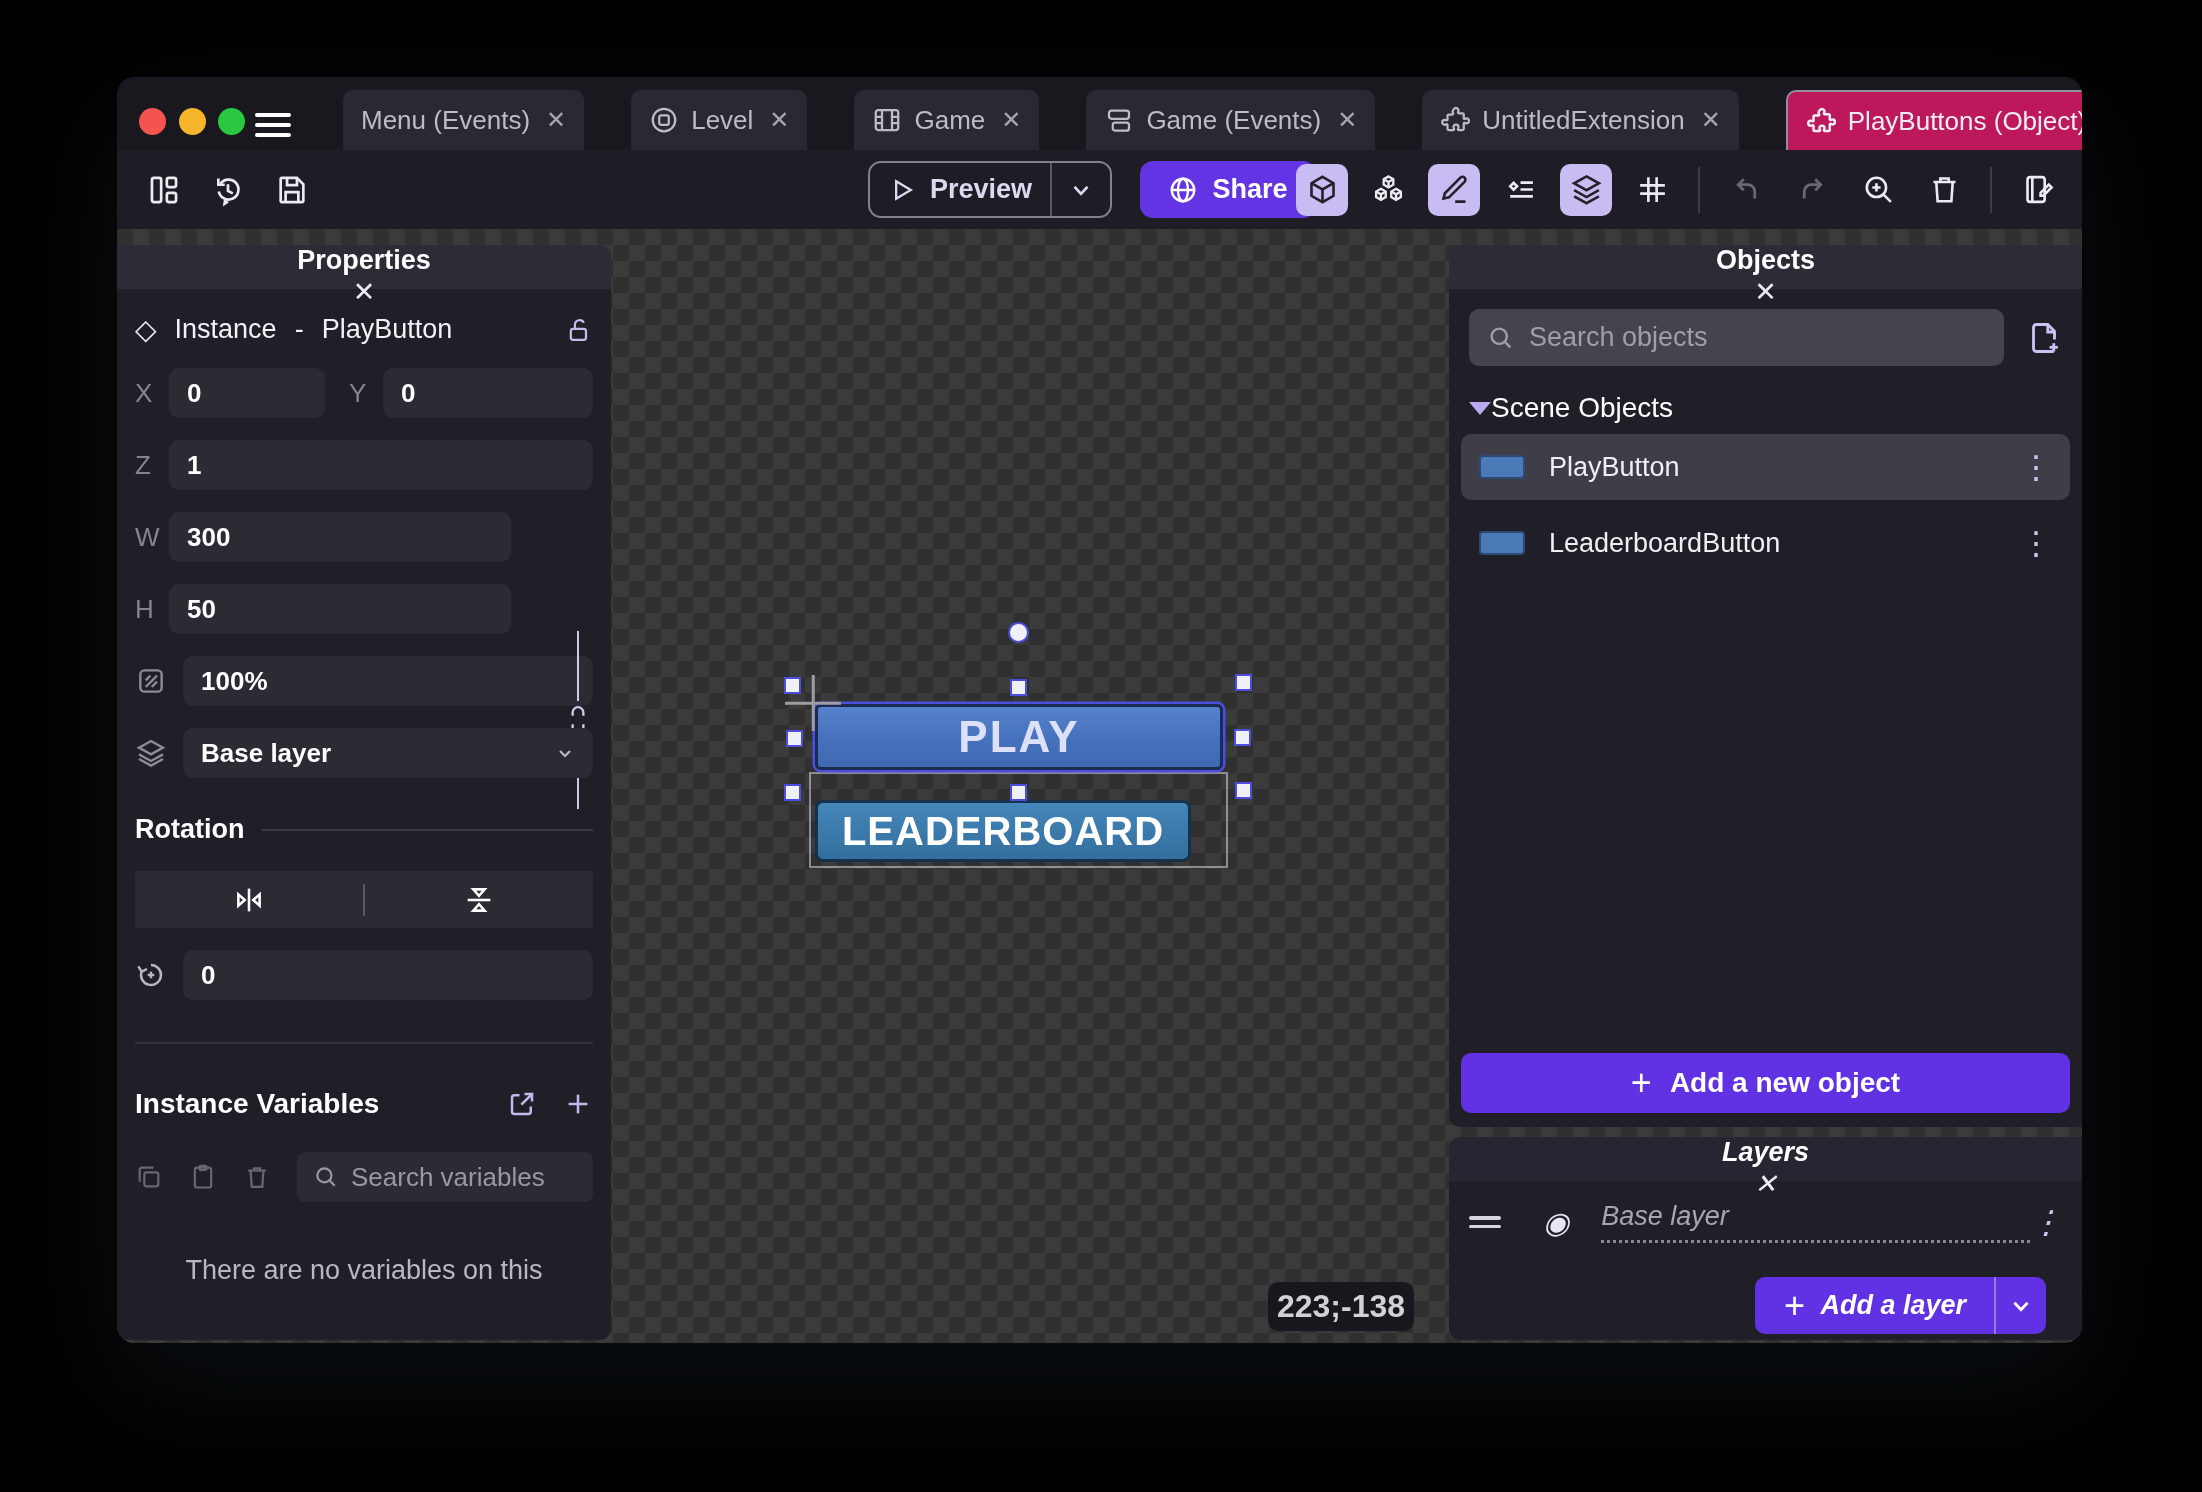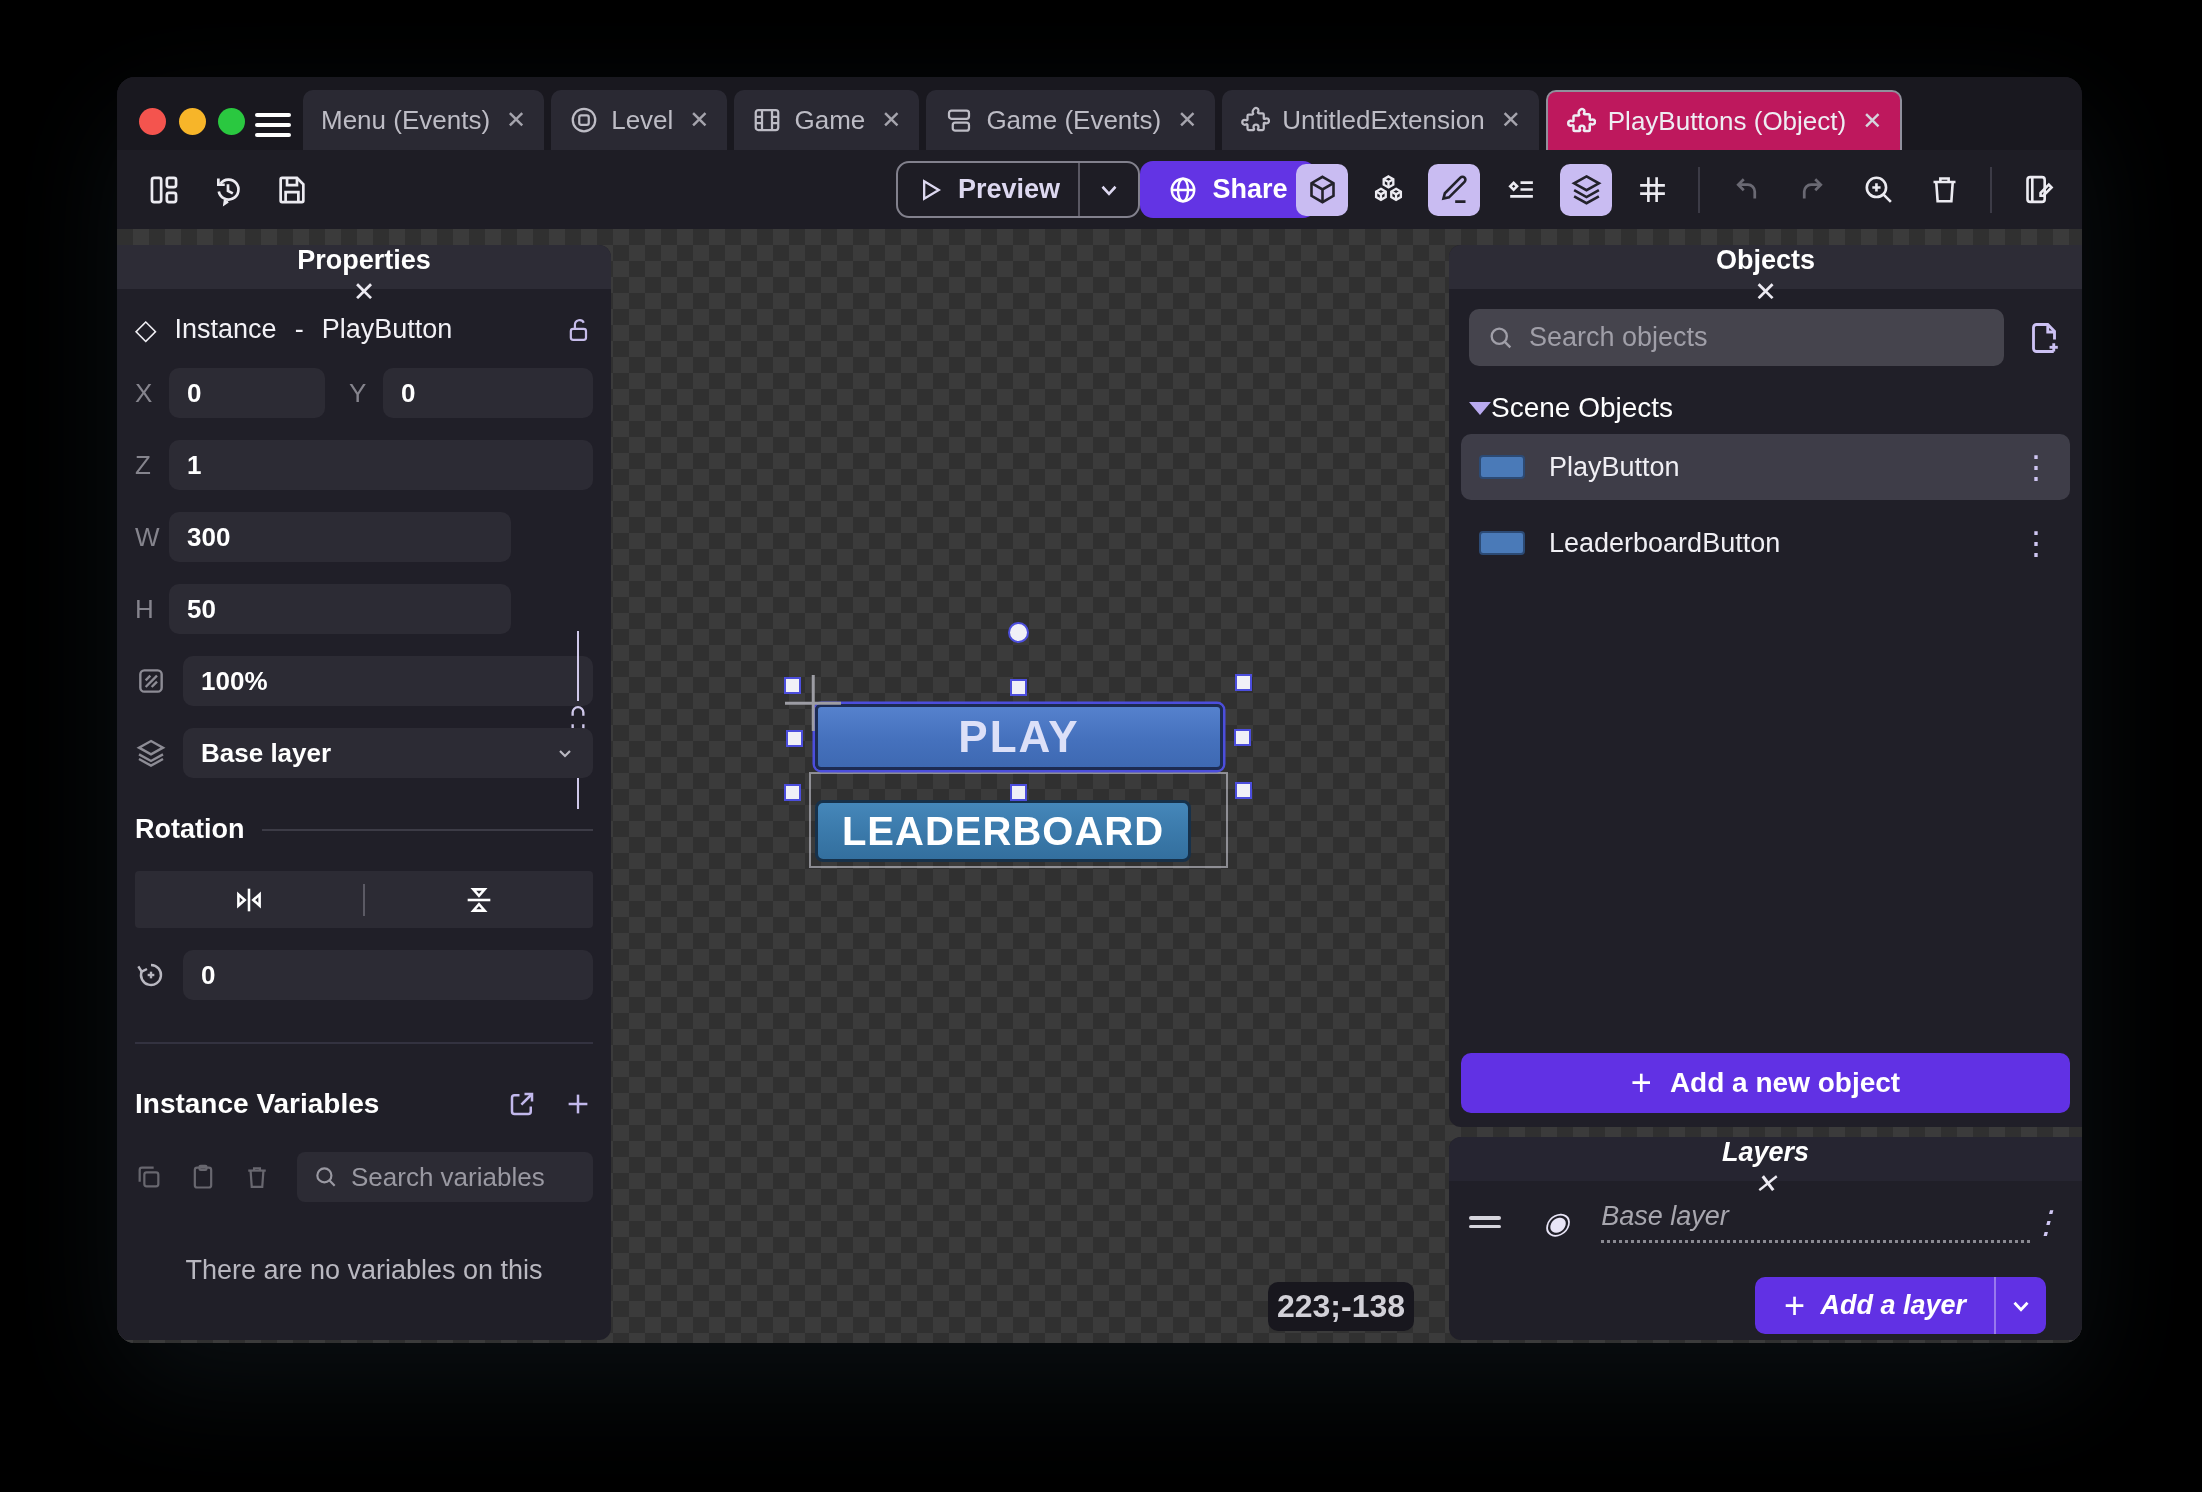--- a/index.html
+++ b/index.html
@@ -12,32 +12,32 @@
   
   .tabbar { position:absolute; left:0; top:0; width:100%; height:73px; background:#19181f; }
   .traffic { position:absolute; top:31px; width:27px; height:27px; border-radius:50%; }
   .t-red   { left:22px;  background:#f4544e; }
   .t-yel   { left:62px;  background:#f7b529; }
   .t-grn   { left:101px; background:#2ac840; }
   .hamburger { position:absolute; left:138px; top:36px; width:36px; cursor:pointer; }
   .hamburger i { display:block; height:4px; background:#fff; border-radius:2px; margin-bottom:6px; }
   .tabs { position:absolute; left:186px; bottom:0; height:60px; display:flex; gap:7px; }
   .tab { display:flex; align-items:center; gap:12px; padding:0 18px; background:#2a2933;
-    border-radius:10px 10px 0 0; color:#bdbcc5; font-size:26px; cursor:pointer; white-space:nowrap; }
+    border-radius:10px 10px 0 0; color:#bdbcc5; font-size:26px; cursor:pointer; white-space:nowrap;margin-left:40px; }
   .tab svg { width:30px; height:30px; flex:none; }
   .tab .tabx { font-size:24px; color:#a5a4ad; margin-left:4px; }
   .tab.active { background:#be185d; border:2px solid #90909c; border-bottom:none; color:#eeedf3; }
   .tab.active .tabx { color:#d5d4dc; }
 
   
   .toolbar { position:absolute; left:0; top:73px; width:100%; height:79px; background:#1e1d25; }
   .tb-left { position:absolute; left:30px; top:0; height:79px; display:flex; align-items:center; gap:30px; color:#ecebf1; }
   .tb-left svg { width:34px; height:34px; cursor:pointer; }
   .btn-preview { position:absolute; left:751px; top:11px; width:244px; height:57px;
-    border:2.5px solid #82818d; border-radius:13px; display:flex; align-items:center; color:#ddd8f0; cursor:pointer;margin-left:28px; }
+    border:2.5px solid #82818d; border-radius:13px; display:flex; align-items:center; color:#ddd8f0; cursor:pointer; }
   .btn-preview .pv-main { flex:1; display:flex; align-items:center; justify-content:center; gap:14px;
     font-weight:bold; font-size:27px; }
   .btn-preview svg { width:28px; height:28px; }
   .pv-divider { width:2px; height:100%; background:#82818d; opacity:.6; }
   .pv-caret { width:58px; display:flex; align-items:center; justify-content:center; }
   .btn-share { position:absolute; left:1023px; top:11px; width:176px; height:57px; background:#6334e4;
     border-radius:13px; display:flex; align-items:center; justify-content:center; gap:14px;
     color:#fff; font-weight:bold; font-size:27px; cursor:pointer; }
   .btn-share svg { width:30px; height:30px; }
   .tb-right { position:absolute; right:18px; top:0; height:79px; display:flex; align-items:center; gap:14px; }

